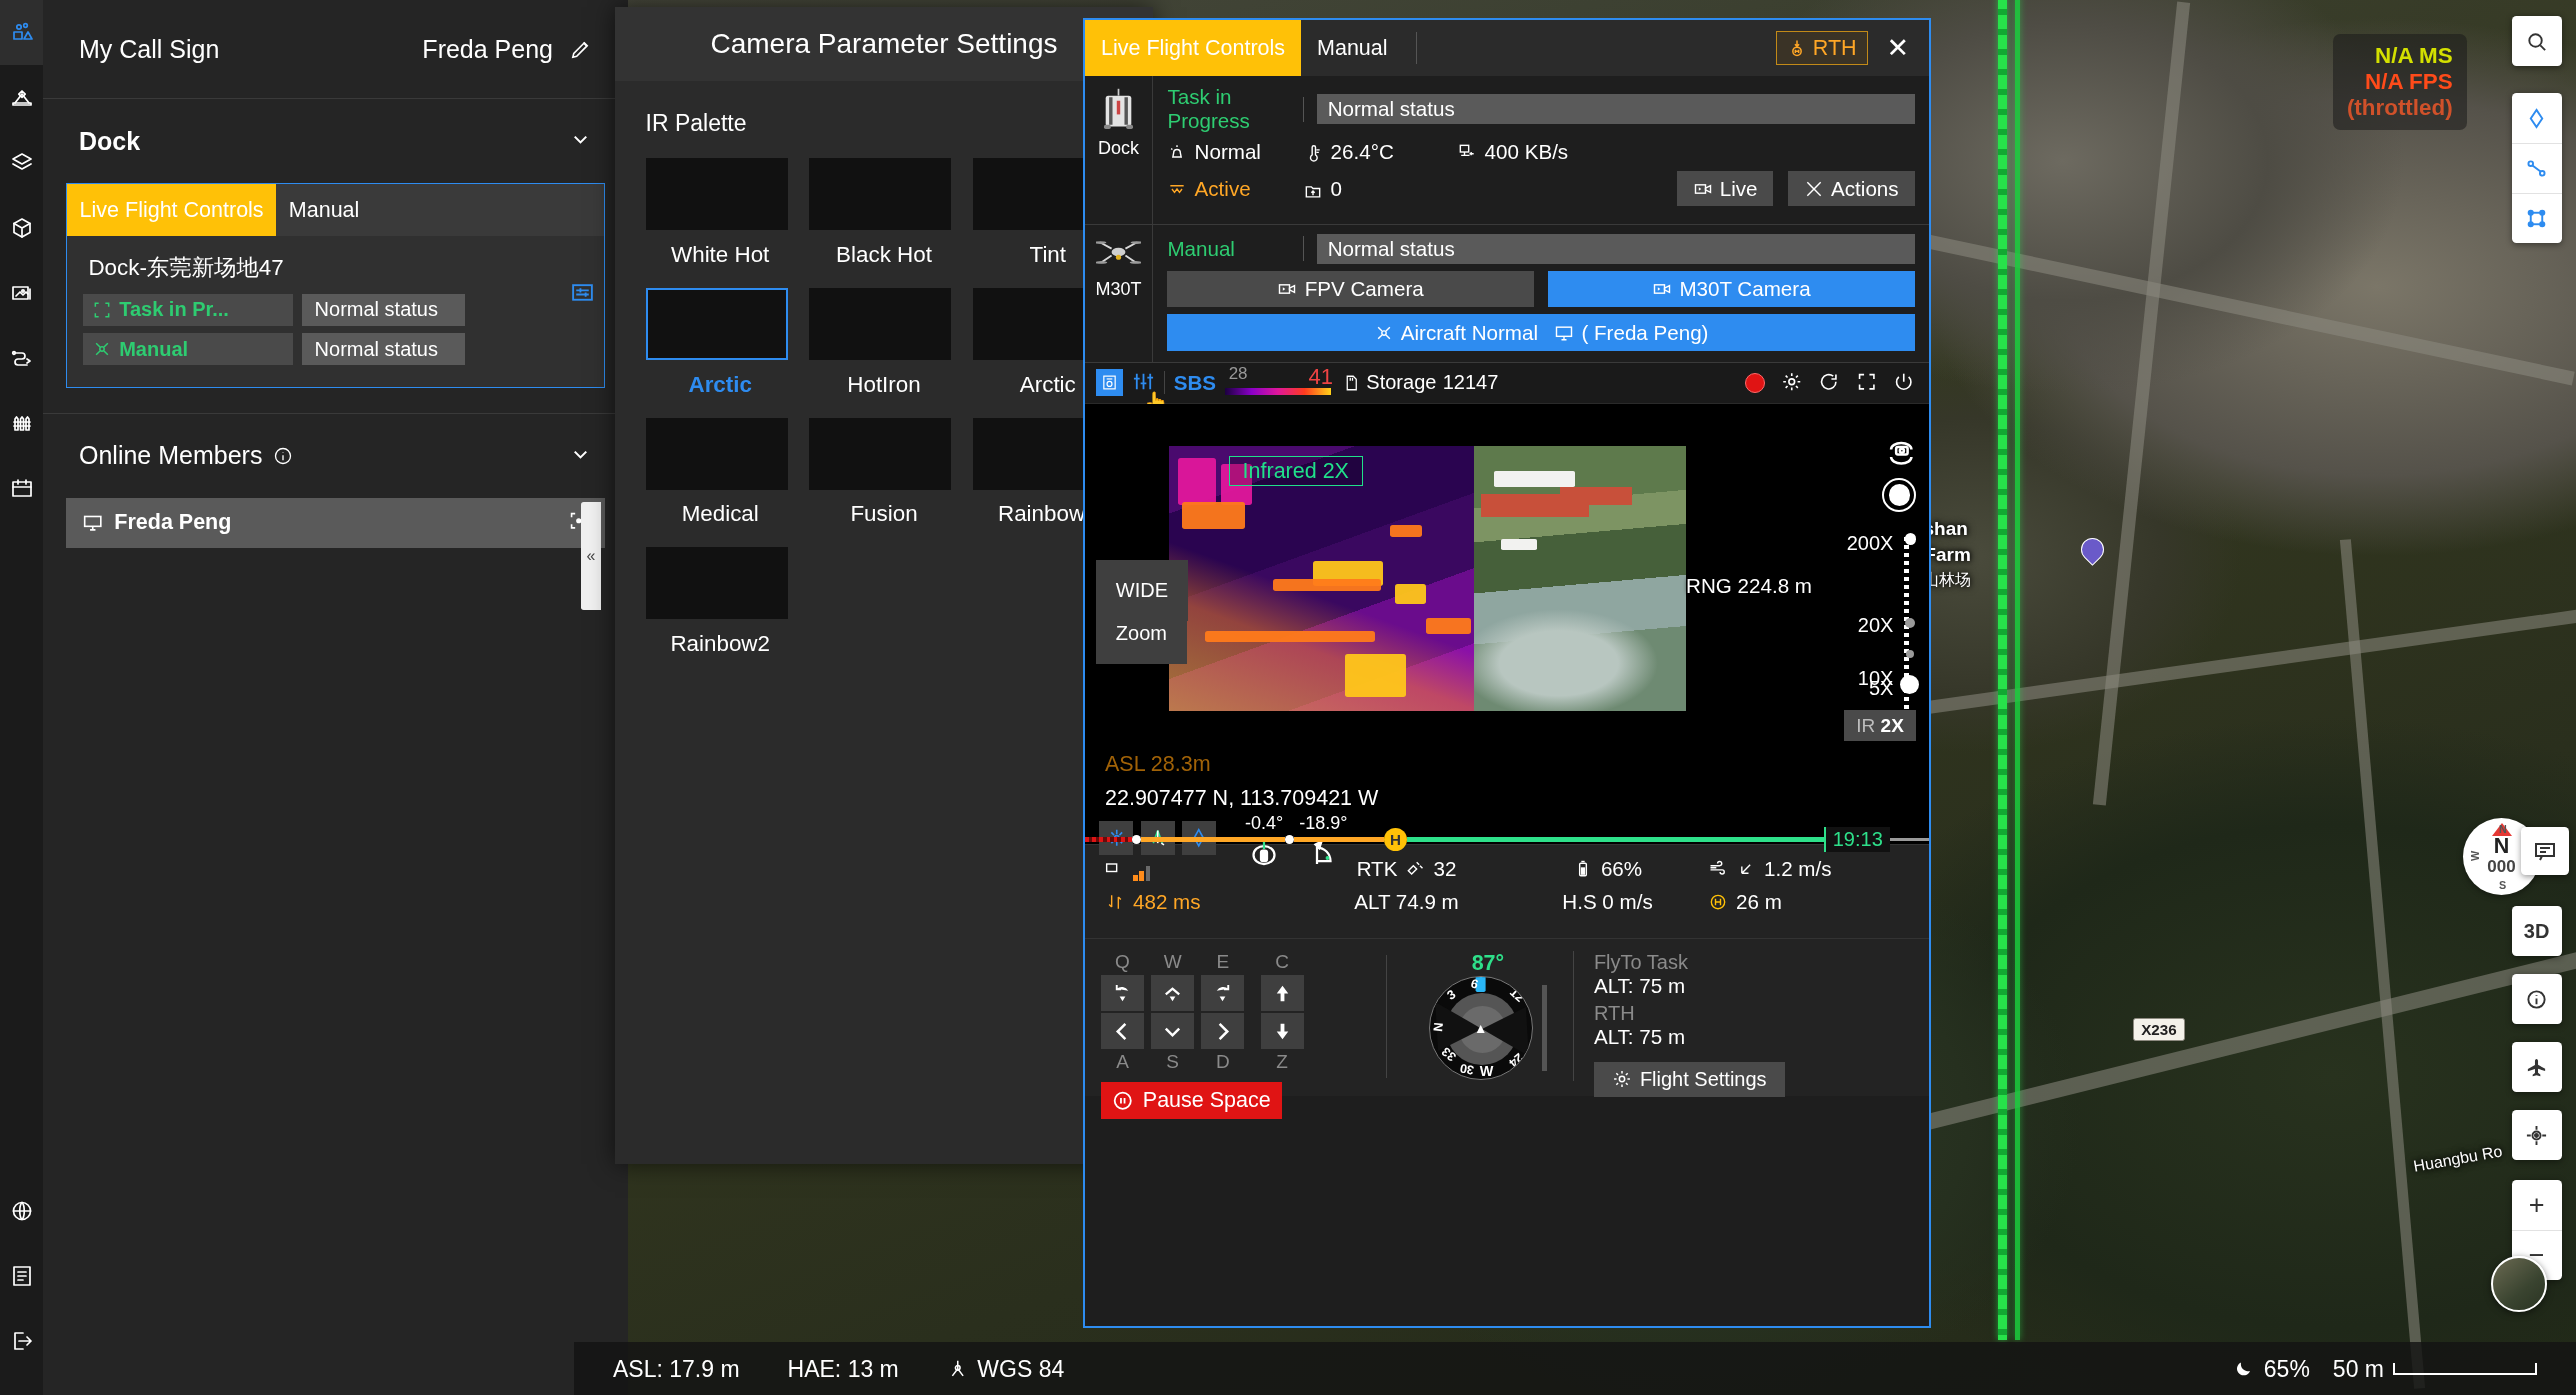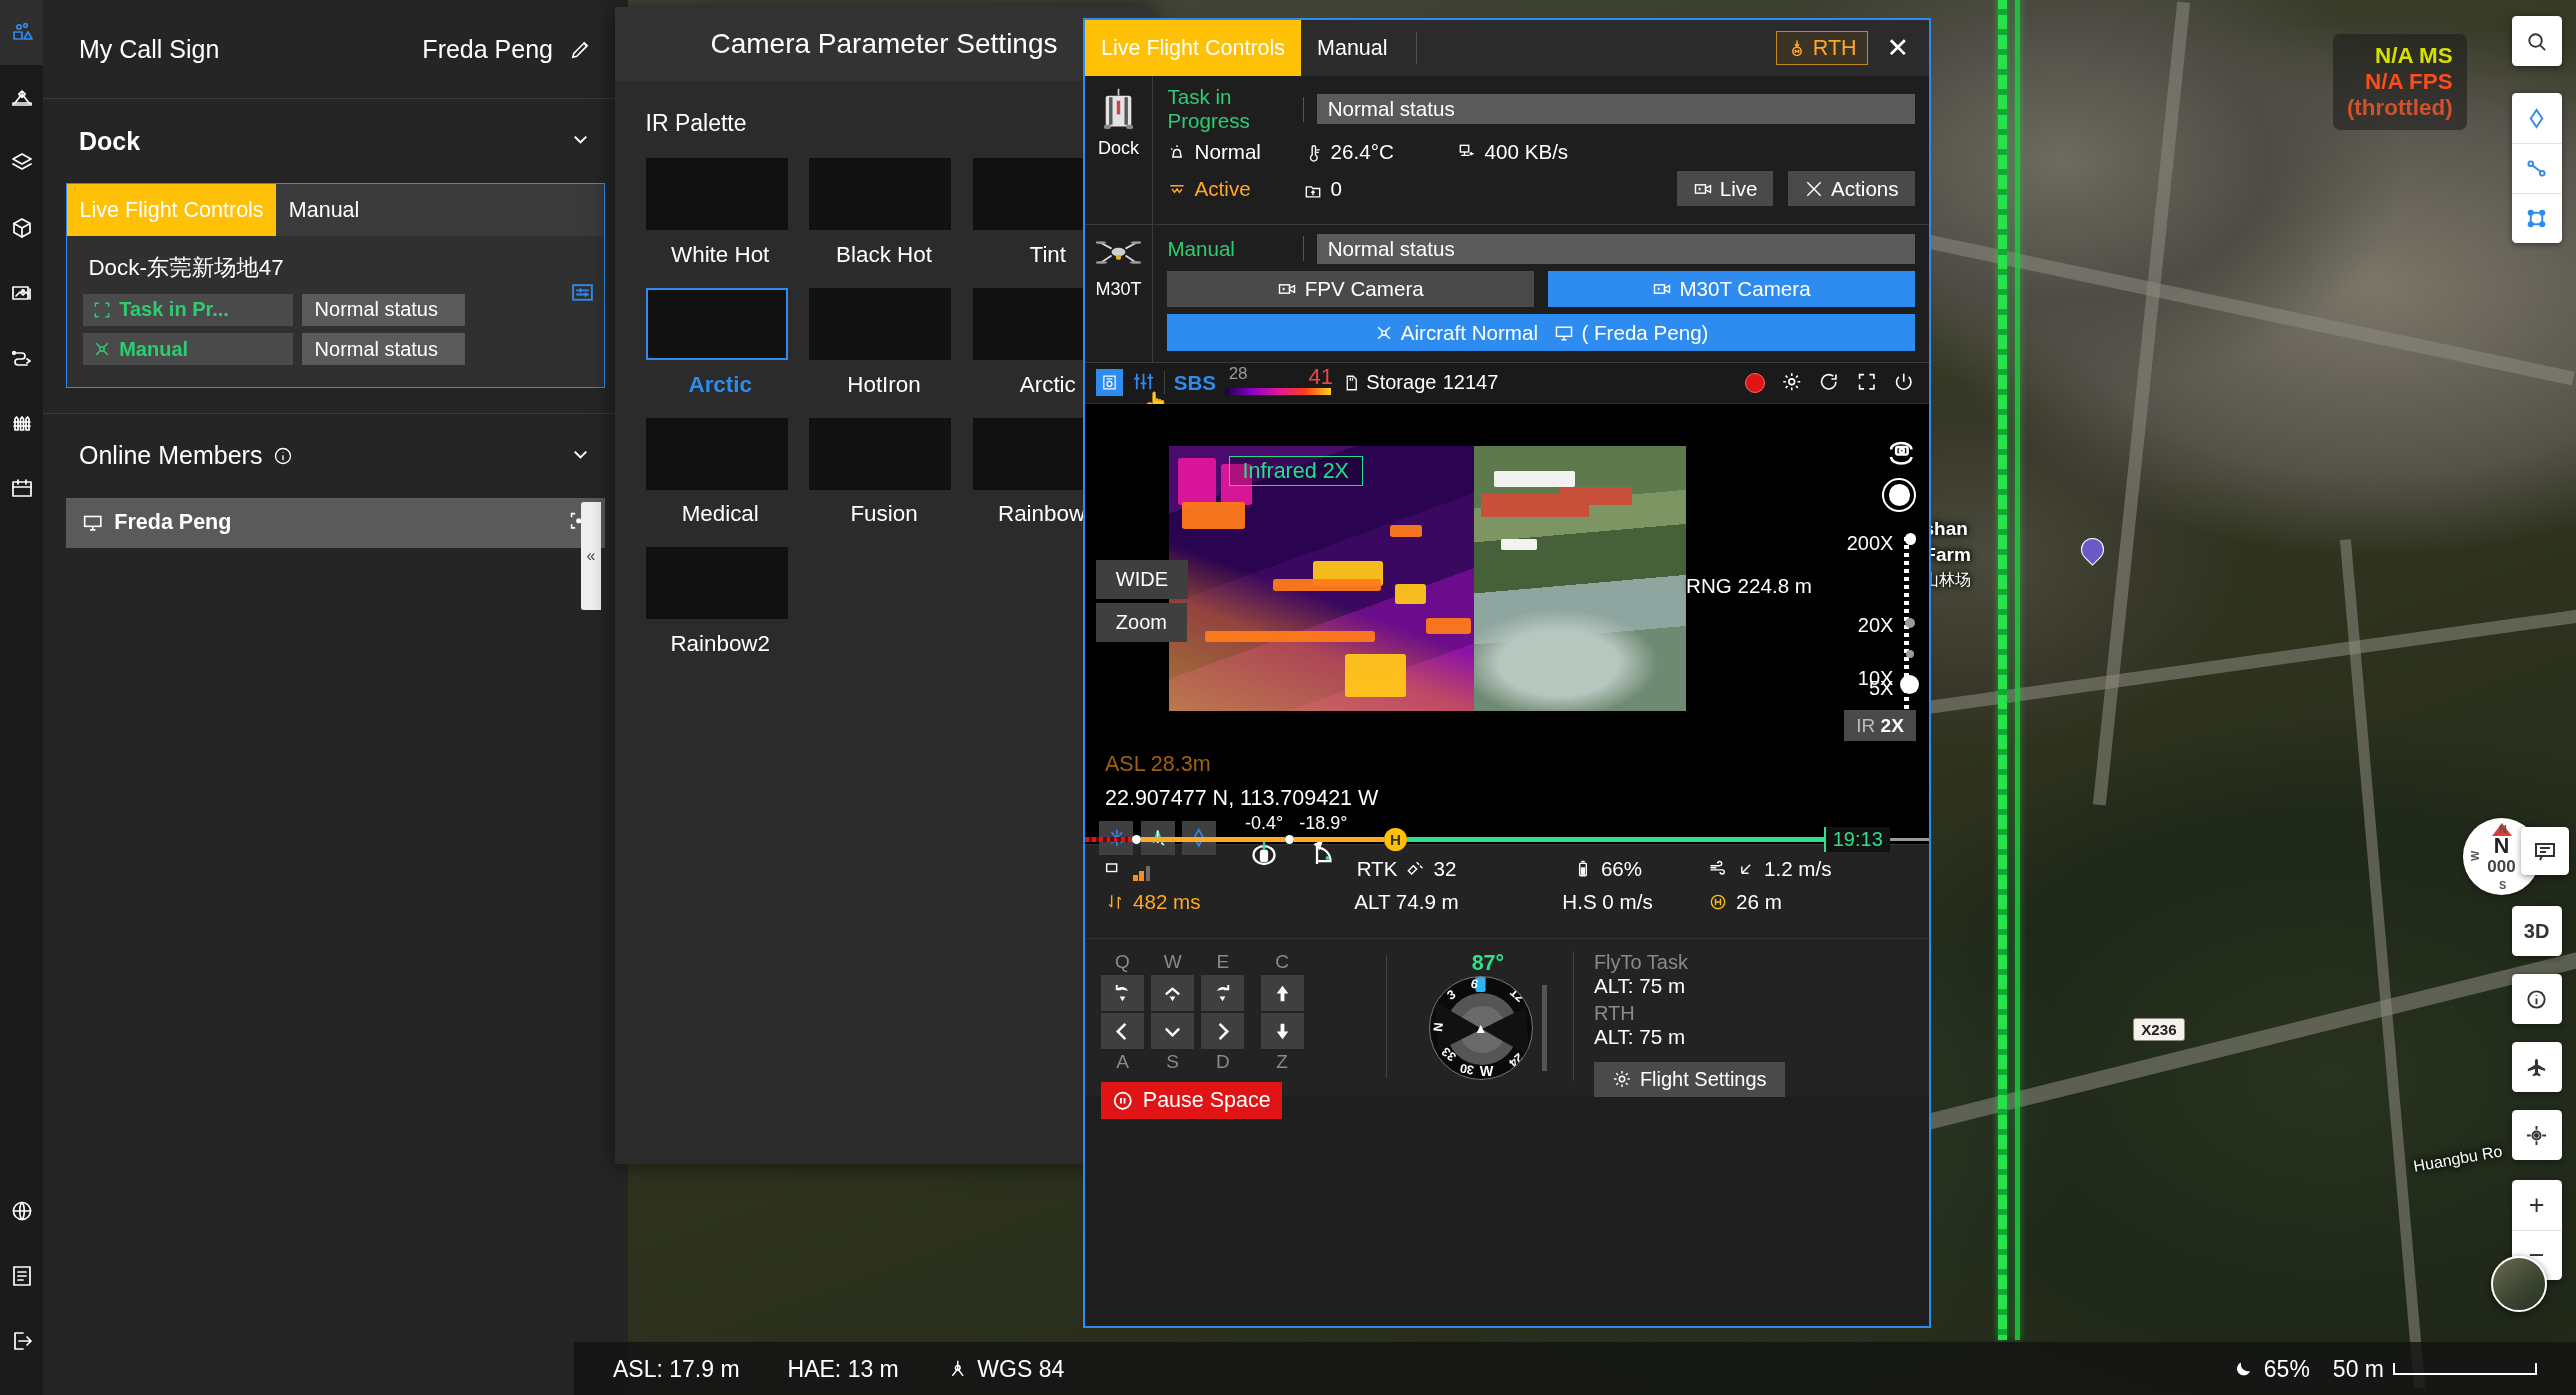--- a/index.html
+++ b/index.html
@@ -186,21 +186,21 @@
   .ir-blob.m{ background:#e0179b; }
   .vis-img{ position:absolute; left:389px; top:42px; width:212px; height:265px;
      background:
        radial-gradient(ellipse 99px 54px at 40% 82%, #b8c6c0 0 60%, transparent 100%),
        linear-gradient(175deg,#5e7a4c 0 22%,#7d9463 22% 34%,#46603a 34% 52%,#8fa6a0 52% 70%,#6e8a72 70% 100%);}
   .vis-roof{ position:absolute; background:#c8503a; }
   .vis-boat{ position:absolute; background:#f2f2f0; border-radius:1.8px; }
   .ir-tag{ position:absolute; left:144px; top:52px; border:1.8px solid #20e08a;
      color:#20e08a; font-size:21.5px; padding:1.8px 12.6px; background:rgba(0,0,0,.2);}
   .wz{ position:absolute; left:10.8px; background:#3f3f3f; color:#fff; font-size:20px;
-     padding:8px 20px; cursor:pointer; }
+     padding:19px 20px; cursor:pointer; }
   .eng-lbl{ position:absolute; right:5.4px; top:160px; color:#fff; font-size:20.6px;
      text-shadow:0 0 4.5px #000; }
   .vcam-ic{ position:absolute; right:14.4px; }
   .vcam-ic svg{ width:30.5px; height:30.5px; fill:none; stroke:#fff; stroke-width:2; }
   .shutter{ position:absolute; right:12.6px; top:74px; width:34px;height:34px;border-radius:50%;
      border:2.7px solid #fff; display:flex;align-items:center;justify-content:center; cursor:pointer;}
   .shutter i{ width:21.5px;height:21.5px;border-radius:50%;background:#fff; display:block;}
   .zoomscale{ position:absolute; right:12.6px; top:126px; width:99px; height:206px; }
   .zs-lbl{ position:absolute; right:23px; color:#fff; font-size:20px; text-align:right; }
   .zs-track{ position:absolute; right:7.2px; top:7.2px; width:5.4px; height:179px;

